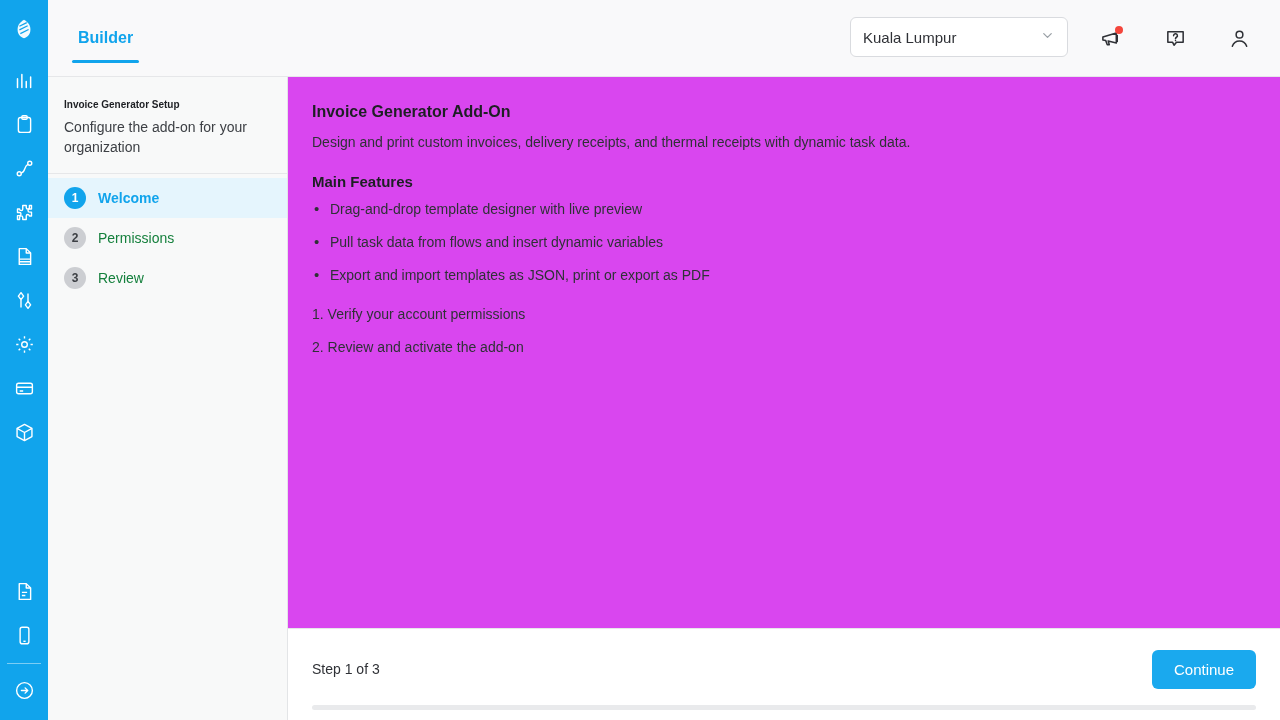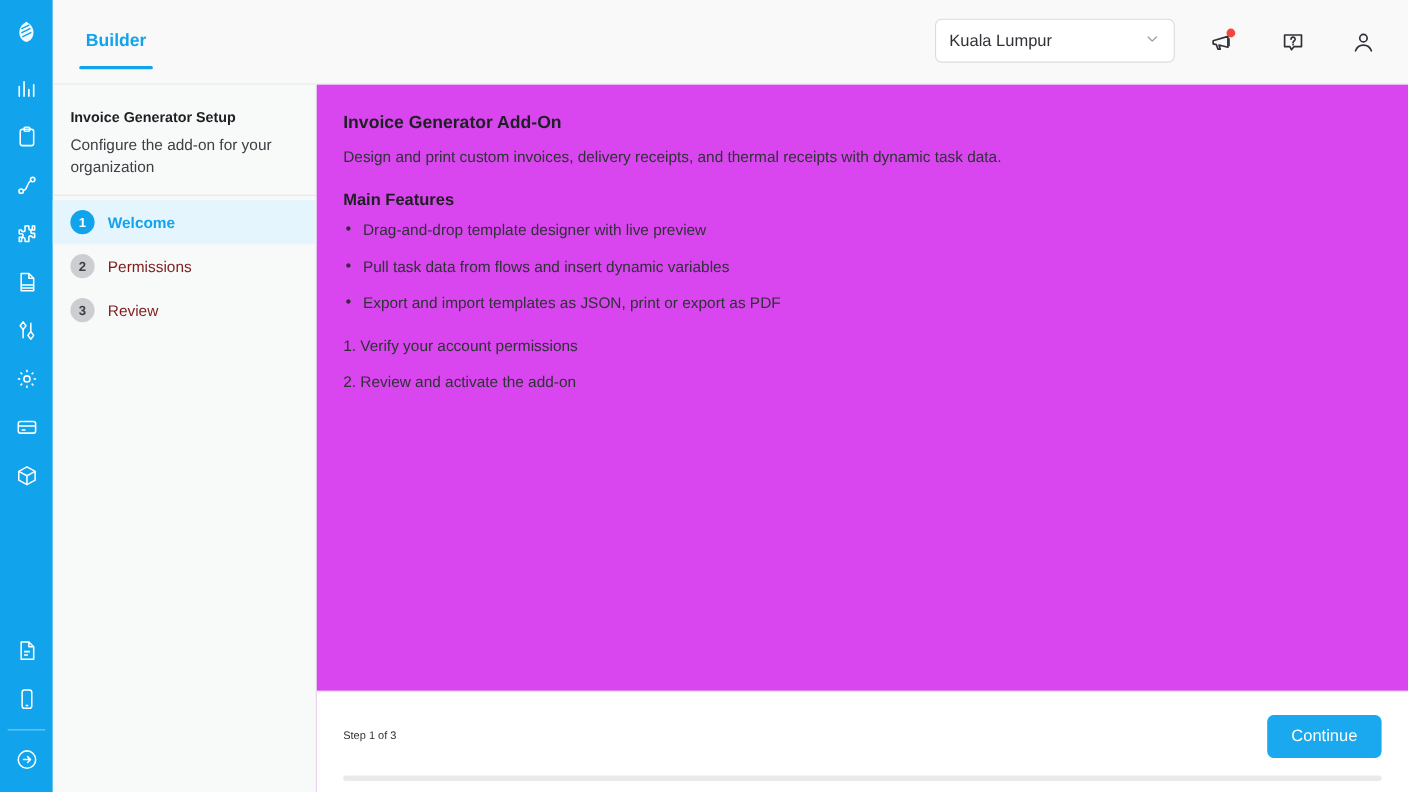--- a/index.html
+++ b/index.html
@@ -79,37 +79,37 @@
   .body { flex: 1 1 auto; display: flex; min-height: 0; }
 
   
   .steps {
     width: 240px; flex: 0 0 240px;
     background: #f8f9f9;
     border-right: 1px solid #e3e5e7;
     display: flex; flex-direction: column;
   }
   .steps-head { padding: 22px 16px 16px 16px; border-bottom: 1px solid #e6e7e9; }
-  .steps-title { font-size: 13px; font-weight: bold; color: #1d1f23; margin-bottom: 7px; }
+  .steps-title { font-size: 10px; font-weight: bold; color: #1d1f23; margin-bottom: 7px; }
   .steps-sub { font-size: 14px; color: #3d4045; line-height: 1.43; }
   .step-list { padding-top: 4px; }
   .step {
     display: flex; align-items: center; gap: 12px;
     height: 40px; padding: 0 16px; cursor: pointer;
   }
   .step.active { background: #e5f5fd; }
   .step-badge {
     width: 22px; height: 22px; border-radius: 50%;
     background: #ccced2; color: #3d4045;
     font-size: 12px; font-weight: bold;
     display: flex; align-items: center; justify-content: center;
     flex: 0 0 22px;
   }
   .step.active .step-badge { background: #11a4ec; color: #fff; }
-  .step-label { font-size: 14px; color: #7f1d1d; }
+  .step-label { font-size: 14px; color: #15803d; }
   .step.active .step-label { color: #11a4ec; font-weight: bold; text-align: center; }
 
   
   .content-wrap { flex: 1 1 auto; display: flex; flex-direction: column; background: #d946ef; min-width: 0; }
   .content { flex: 1 1 auto; padding: 26px 24px 0 24px; overflow: hidden; }
   .c-title { font-size: 16px; font-weight: bold; color: #1d1f23; margin-bottom: 11px; }
   .c-desc { font-size: 14px; color: #2f3136; line-height: 1.5; max-width: 600px; margin-bottom: 20px; }
   .c-head { font-size: 15px; font-weight: bold; color: #1d1f23; margin-bottom: 10px; }
   ul.feat { list-style: none; margin-bottom: 20px; }
   ul.feat li {
@@ -121,21 +121,21 @@
   }
   ol.conf { list-style: none; }
   ol.conf li { font-size: 14px; color: #2f3136; margin-bottom: 15px; line-height: 1.3; }
 
   
   .footer {
     flex: 0 0 auto; border-top: 1px solid #e6e7e9;
     background: #fff; padding: 18px 24px 0 24px;
   }
   .footer-row { display: flex; align-items: center; height: 44px; }
-  .step-count { font-size: 10px; color: #2f3136; }
+  .step-count { font-size: 14px; color: #2f3136; }
   .continue-btn {
     margin-left: auto;
     background: #1aa9ee; color: #fff;
     border: none; border-radius: 6px;
     font-size: 15px; font-family: inherit;
     padding: 11px 22px; cursor: pointer;
   }
   .progress-track {
     height: 5px; background: #e9eaec; border-radius: 3px;
     margin-top: 14px; margin-bottom: 10px; overflow: hidden;

